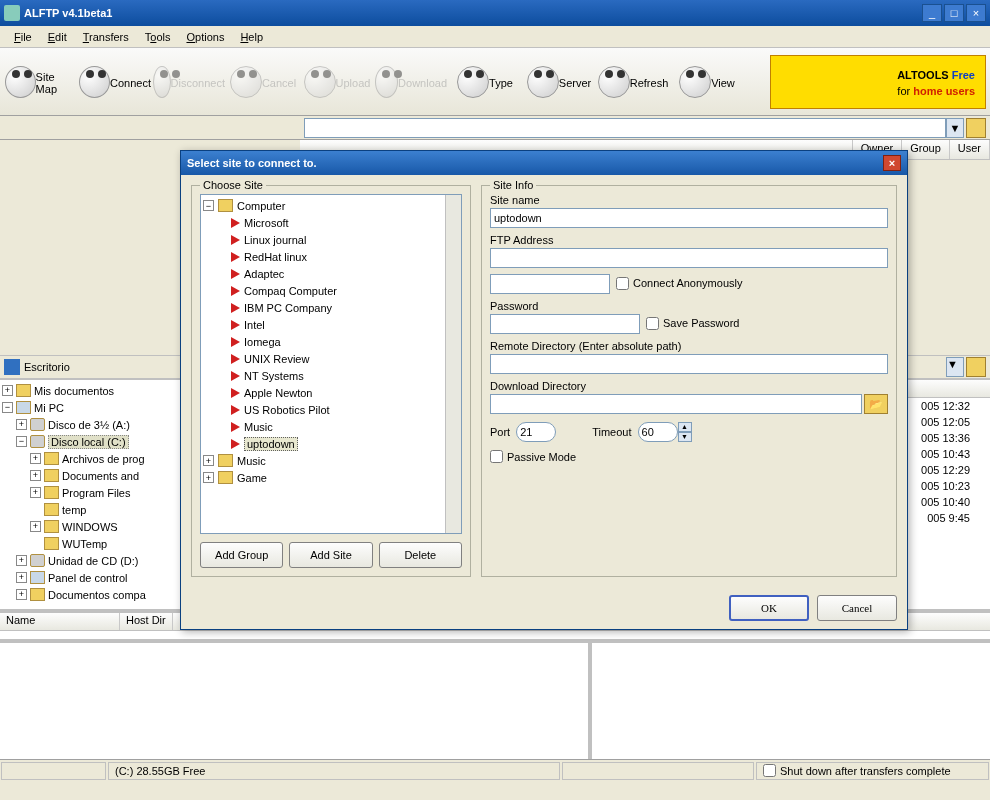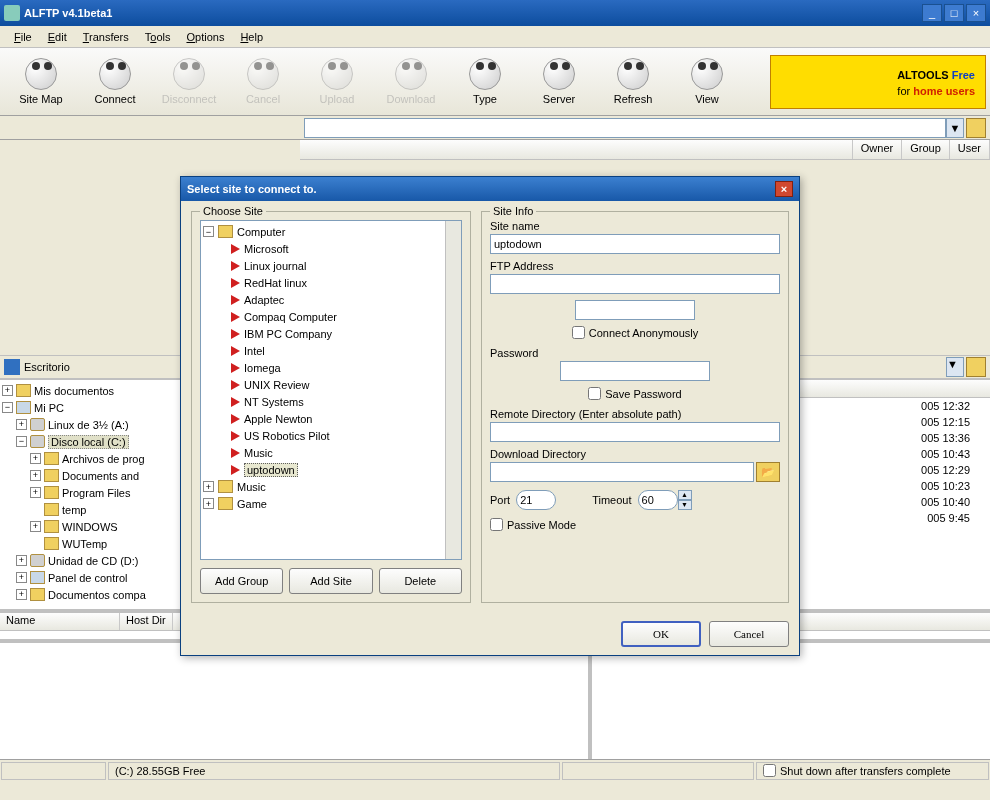--- a/index.html
+++ b/index.html
@@ -8,21 +8,21 @@
 .titlebar { background: linear-gradient(#2a6ac0, #0d4d9e); height: 26px; display: flex; align-items: center; padding: 0 4px; color: white; }
 .titlebar .app-icon { width: 16px; height: 16px; background: #8cb; border-radius: 2px; margin-right: 4px; }
 .titlebar .title { flex: 1; font-weight: bold; }
 .titlebar .wbtn { width: 20px; height: 18px; background: #3d7bd0; border: 1px solid #1a5090; margin-left: 2px; display: flex; align-items: center; justify-content: center; color: white; cursor: pointer; }
 
 .menubar { background: #ece9d8; height: 22px; display: flex; align-items: center; padding: 0 6px; border-bottom: 1px solid #c0c0c0; }
 .menubar span { padding: 2px 8px; cursor: pointer; }
 .menubar span u { text-decoration: underline; }
 
 .toolbar { background: linear-gradient(#fafafa, #e8e6d8); height: 68px; display: flex; align-items: center; border-bottom: 1px solid #a0a0a0; padding: 2px 4px; }
-.tbtn { display: flex; flex-direction: column; align-items: center; justify-content: center; width: 72px; height: 58px; margin: 0 1px; cursor: pointer; }
+.tbtn { display: flex; flex-direction: row; align-items: center; justify-content: center; width: 72px; height: 58px; margin: 0 1px; cursor: pointer; }
 .tbtn.disabled { opacity: 0.5; }
 .tbtn .ticon { width: 32px; height: 32px; border-radius: 50%; background: radial-gradient(circle at 30% 30%, #fff, #ccc); border: 1px solid #999; position: relative; }
 .tbtn .ticon::before { content: ""; position: absolute; top: 3px; left: 6px; width: 8px; height: 8px; background: #333; border-radius: 50%; box-shadow: 12px 0 #333; }
 .tbtn .tlabel { margin-top: 3px; color: #000; }
 .tbtn.disabled .tlabel { color: #999; }
 .tdrop { display: flex; align-items: center; margin-left: 6px; }
 .ad { margin-left: auto; width: 216px; height: 54px; background: #ffdd00; border: 1px solid #c08000; display: flex; flex-direction: column; align-items: flex-end; justify-content: center; padding-right: 10px; }
 .ad .l1 { font-size: 15px; font-weight: bold; color: #000; }
 .ad .l1 .free { color: #1040c0; }
 .ad .l2 { font-size: 14px; color: #000; }
@@ -70,21 +70,21 @@
 
 .status { height: 22px; background: #ece9d8; border-top: 1px solid #a0a0a0; display: flex; align-items: center; }
 .status .cell { border: 1px solid #c0c0c0; height: 18px; padding: 1px 6px; margin: 0 1px; display: flex; align-items: center; }
 .status .cell.w1 { width: 105px; }
 .status .cell.w2 { width: 452px; }
 .status .cell.w3 { width: 192px; }
 .status .cell.w4 { flex: 1; }
 .status input[type=checkbox] { margin-right: 4px; }
 
 
-.dialog { position: absolute; left: 180px; top: 150px; width: 620px; background: #ece9d8; border: 1px solid #0a4080; box-shadow: 2px 2px 8px rgba(0,0,0,0.3); margin-top: 26px; }
+.dialog { position: absolute; left: 180px; top: 150px; width: 728px; background: #ece9d8; border: 1px solid #0a4080; box-shadow: 2px 2px 8px rgba(0,0,0,0.3); }
 .dtitle { background: linear-gradient(#3c80d0, #1858a8); height: 24px; display: flex; align-items: center; color: white; padding: 0 6px; font-weight: bold; }
 .dtitle .sp { flex: 1; }
 .dtitle .close { width: 18px; height: 16px; background: #d04830; border: 1px solid #802010; color: white; display: flex; align-items: center; justify-content: center; cursor: pointer; }
 .dbody { padding: 10px; display: flex; gap: 10px; }
 
 .fieldset { border: 1px solid #b0b0a0; padding: 8px; position: relative; }
 .fieldset .legend { position: absolute; top: -7px; left: 8px; background: #ece9d8; padding: 0 3px; }
 
 .choose { width: 280px; }
 .sitetree { background: white; border: 1px solid #7f9db9; height: 340px; overflow: hidden; padding: 2px; position: relative; }
@@ -95,21 +95,21 @@
 .sitetree .sel { background: #e8e8d0; border: 1px dotted #606060; padding: 0 2px; }
 .sitetree .exp { width: 11px; height: 11px; border: 1px solid #888; background: white; display: flex; align-items: center; justify-content: center; margin-right: 4px; font-size: 9px; }
 
 .btnrow { display: flex; gap: 6px; margin-top: 8px; text-align: right; }
 .btn { flex: 1; height: 26px; background: linear-gradient(#fdfdfd, #e8e8e0); border: 1px solid #808080; border-radius: 3px; cursor: pointer; display: flex; align-items: center; justify-content: center; }
 
 .siteinfo { flex: 1; }
 .siteinfo .fld { margin-bottom: 6px; }
 .siteinfo label { display: block; margin-bottom: 2px; }
 .siteinfo input[type=text], .siteinfo input[type=password] { background: white; border: 1px solid #7f9db9; height: 20px; padding: 1px 3px; }
-.siteinfo .inline { display: flex; align-items: center; gap: 6px; flex-direction: column; }
+.siteinfo .inline { display: flex; align-items: center; gap: 6px; }
 .siteinfo .inline input[type=text] { width: 120px; }
 .siteinfo .inline label.ck { display: flex; align-items: center; gap: 4px; }
 .siteinfo .full { width: 100%; }
 .siteinfo .portrow { display: flex; align-items: center; gap: 6px; margin-top: 8px; margin-bottom: 8px; }
 .siteinfo .portrow input { width: 40px; border-radius: 10px; }
 .siteinfo .spin { display: flex; }
 .siteinfo .spinbtns { display: flex; flex-direction: column; }
 .siteinfo .spinbtns div { width: 14px; height: 10px; background: #dce6f2; border: 1px solid #7f9db9; font-size: 7px; text-align: center; }
 .siteinfo .browse { width: 24px; height: 20px; background: #f0d060; border: 1px solid #a08030; display: inline-flex; align-items: center; justify-content: center; margin-left: 2px; }
 
@@ -218,21 +218,21 @@
         <span>Mis documentos</span>
       </div>
     <div class="node" style="padding-left:0">
         <div class="exp">−</div>
         <div class="ficon pc"></div>
         <span>Mi PC</span>
       </div>
     <div class="node" style="padding-left:14px">
         <div class="exp">+</div>
         <div class="ficon drive"></div>
-        <span>Linux de 3½ (A:)</span>
+        <span>Disco de 3½ (A:)</span>
       </div>
     <div class="node" style="padding-left:14px">
         <div class="exp">−</div>
         <div class="ficon drive"></div>
         <span class="selected">Disco local (C:)</span>
       </div>
     <div class="node" style="padding-left:28px">
         <div class="exp">+</div>
         <div class="ficon"></div>
         <span>Archivos de prog</span>
@@ -281,21 +281,21 @@
   <div class="filelist">
     <div class="fh">
       <span style="width:520px">Name</span>
       <span>Size</span>
     </div>
     <div id="daterows">
         <div class="row">
           <span class="date">005 12:32</span>
         </div>
         <div class="row">
-          <span class="date">005 12:15</span>
+          <span class="date">005 12:05</span>
         </div>
         <div class="row">
           <span class="date">005 13:36</span>
         </div>
         <div class="row">
           <span class="date">005 10:43</span>
         </div>
         <div class="row">
           <span class="date">005 12:29</span>
         </div>

